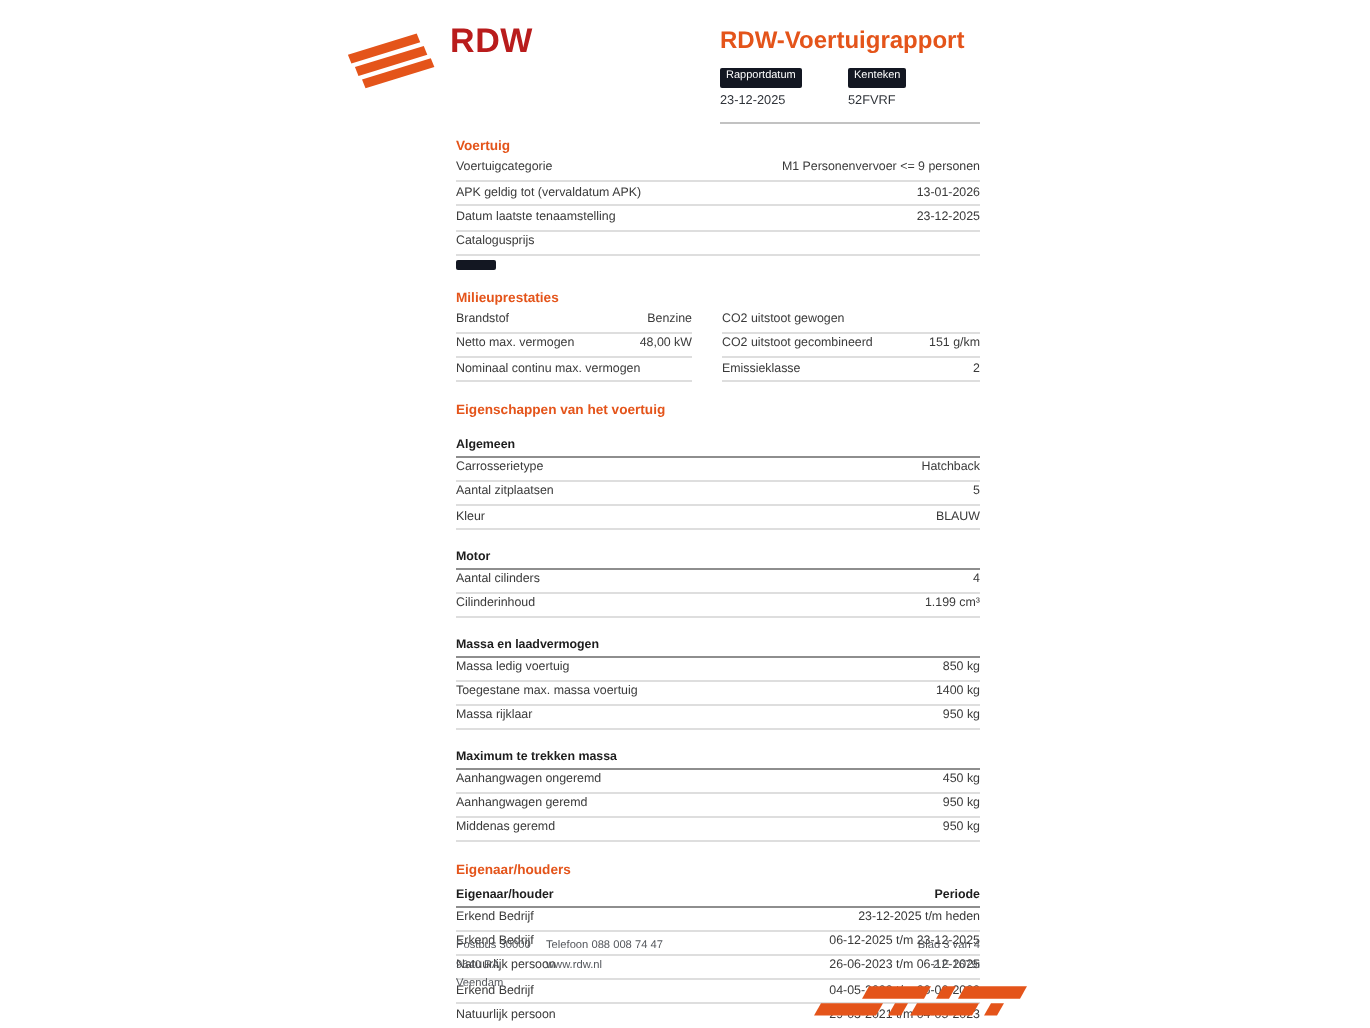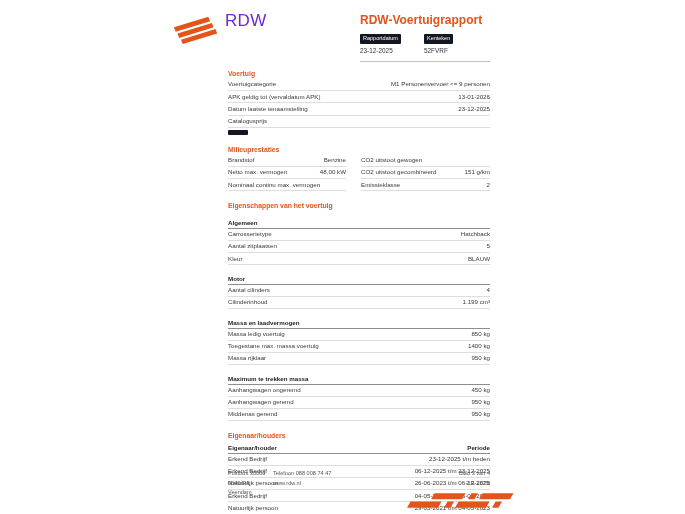--- a/index.html
+++ b/index.html
@@ -3,21 +3,21 @@
 <meta charset="utf-8">
 <style>
   * { margin:0; padding:0; box-sizing:border-box; }
   html,body { width:685px; height:514px; }
   body { background:#ffffff; font-family:"Liberation Sans", sans-serif; }
   .canvas { position:relative; width:685px; height:514px; background:#fff; overflow:hidden; }
 
   
   .logo { position:absolute; left:172px; top:15px; width:48px; height:30px; }
   .logo svg { width:100%; height:100%; }
-  .brand { position:absolute; left:225px; top:11px; font-size:17px; font-weight:normal; color:#6d28d9; letter-spacing:.3px; }
+  .brand { position:absolute; left:225px; top:11px; font-size:17px; font-weight:bold; color:#b91c1c; letter-spacing:.3px; }
   .title { position:absolute; left:360px; top:13px; font-size:12px; font-weight:bold; color:#E4541A; }
 
   .meta { position:absolute; left:360px; top:34px; display:flex; }
   .meta-col { width:64px; display:flex; flex-direction:column; align-items:flex-start; }
   .chip { background:#131722; color:#fff; font-size:5.5px; line-height:1; padding:2px 3px; border-radius:1px; }
   .meta-value { font-size:6.4px; color:#30343a; margin-top:3px; }
   .meta-rule { position:absolute; left:360px; top:61px; width:130px; border-top:1px solid #c2c2c2; }
 
   
   .content { position:absolute; left:228px; top:70px; width:262px; }

